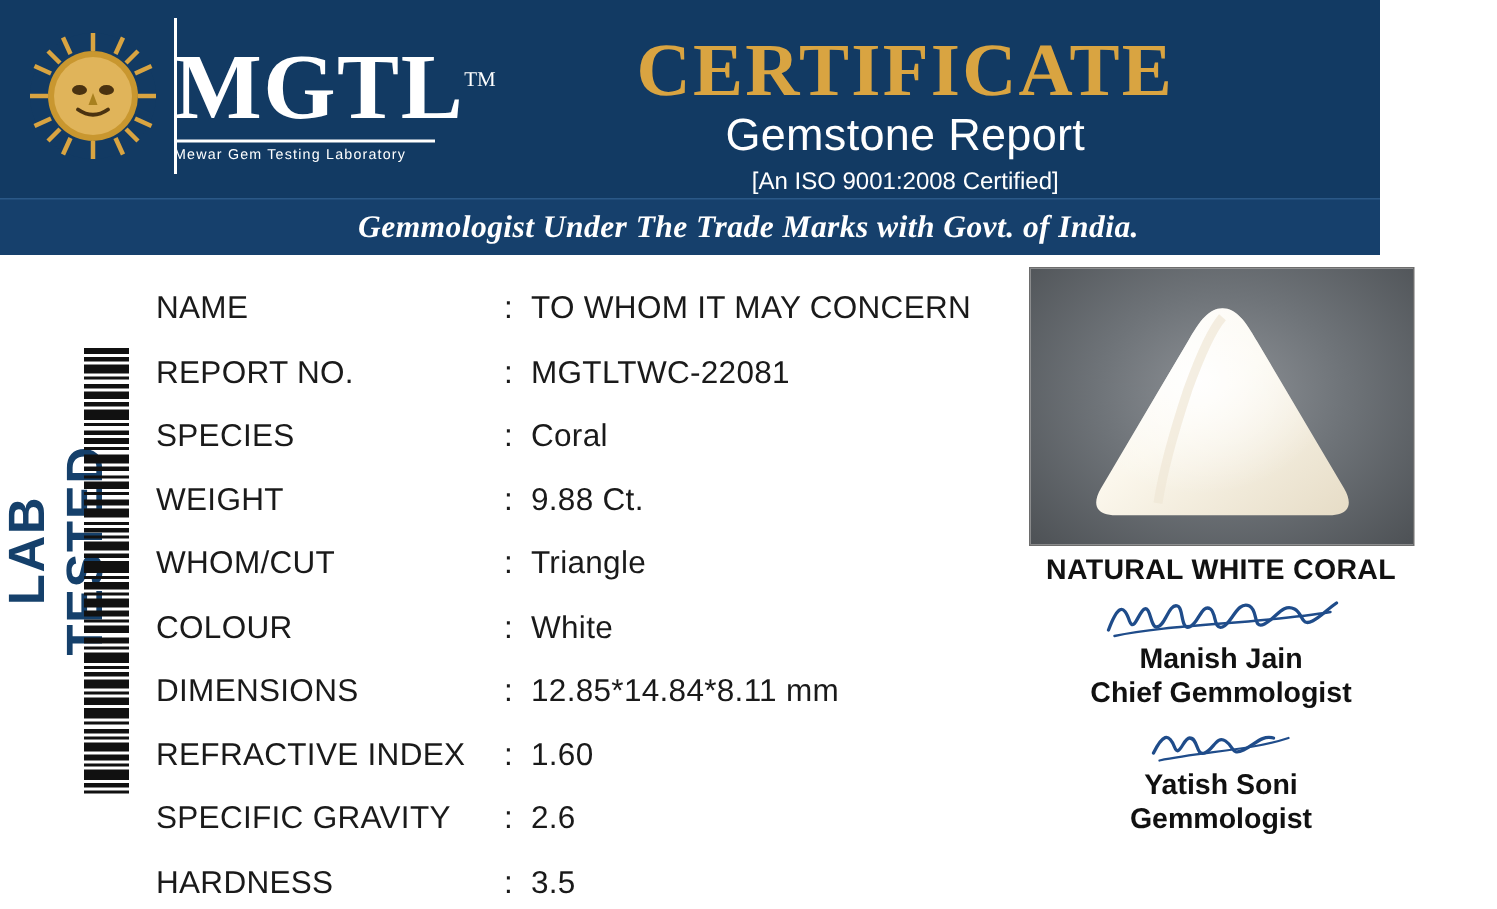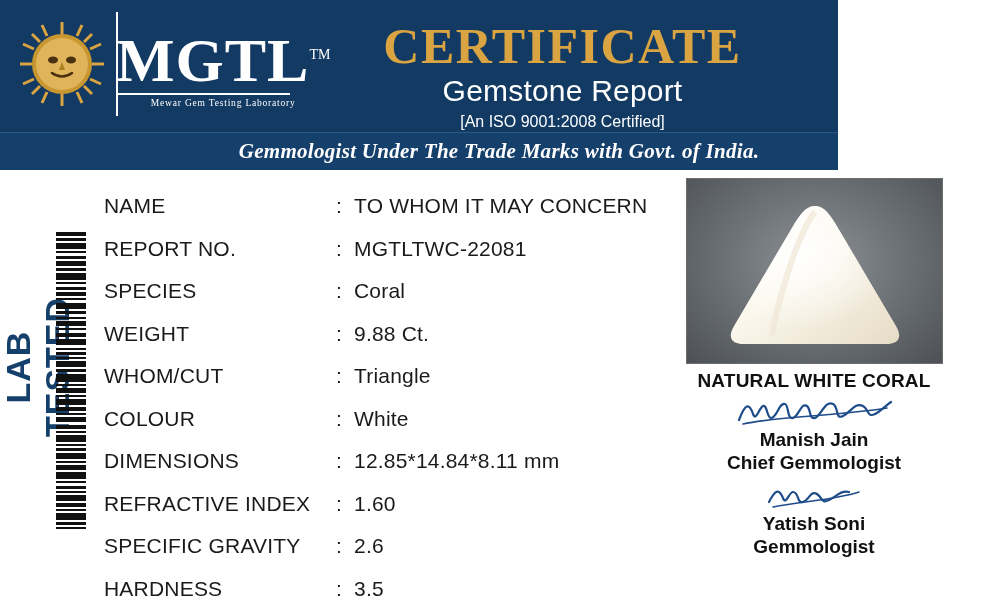--- a/index.html
+++ b/index.html
@@ -17,21 +17,21 @@
     position: relative;
     width: 998px;
     height: 606px;
     background: #ffffff;
     box-sizing: border-box;
   }
 
   
   .header {
     position: relative;
-    width: 838px;
+    width: 920px;
     height: 170px;
     background: #123a63;
     box-sizing: border-box;
     overflow: hidden;
   }
   .header-inner {
     position: relative;
     display: flex;
     align-items: flex-start;
     height: 133px;
@@ -72,26 +72,25 @@
     font-weight: normal;
     letter-spacing: 0;
   }
   .logo-rule {
     width: 172px;
     height: 2px;
     background: #ffffff;
     margin: 4px 0 3px 2px;
   }
   .logo-sub {
-    font-family: Liberation Serif, serif;
+    font-family: Liberation Sans, sans-serif;
     font-size: 9.5px;
     color: #ffffff;
     letter-spacing: 0.8px;
     white-space: nowrap;
-    text-align: center;
   }
   .logo-divider {
     position: absolute;
     left: 116px;
     top: 12px;
     width: 2px;
     height: 104px;
     background: #ffffff;
   }
 

